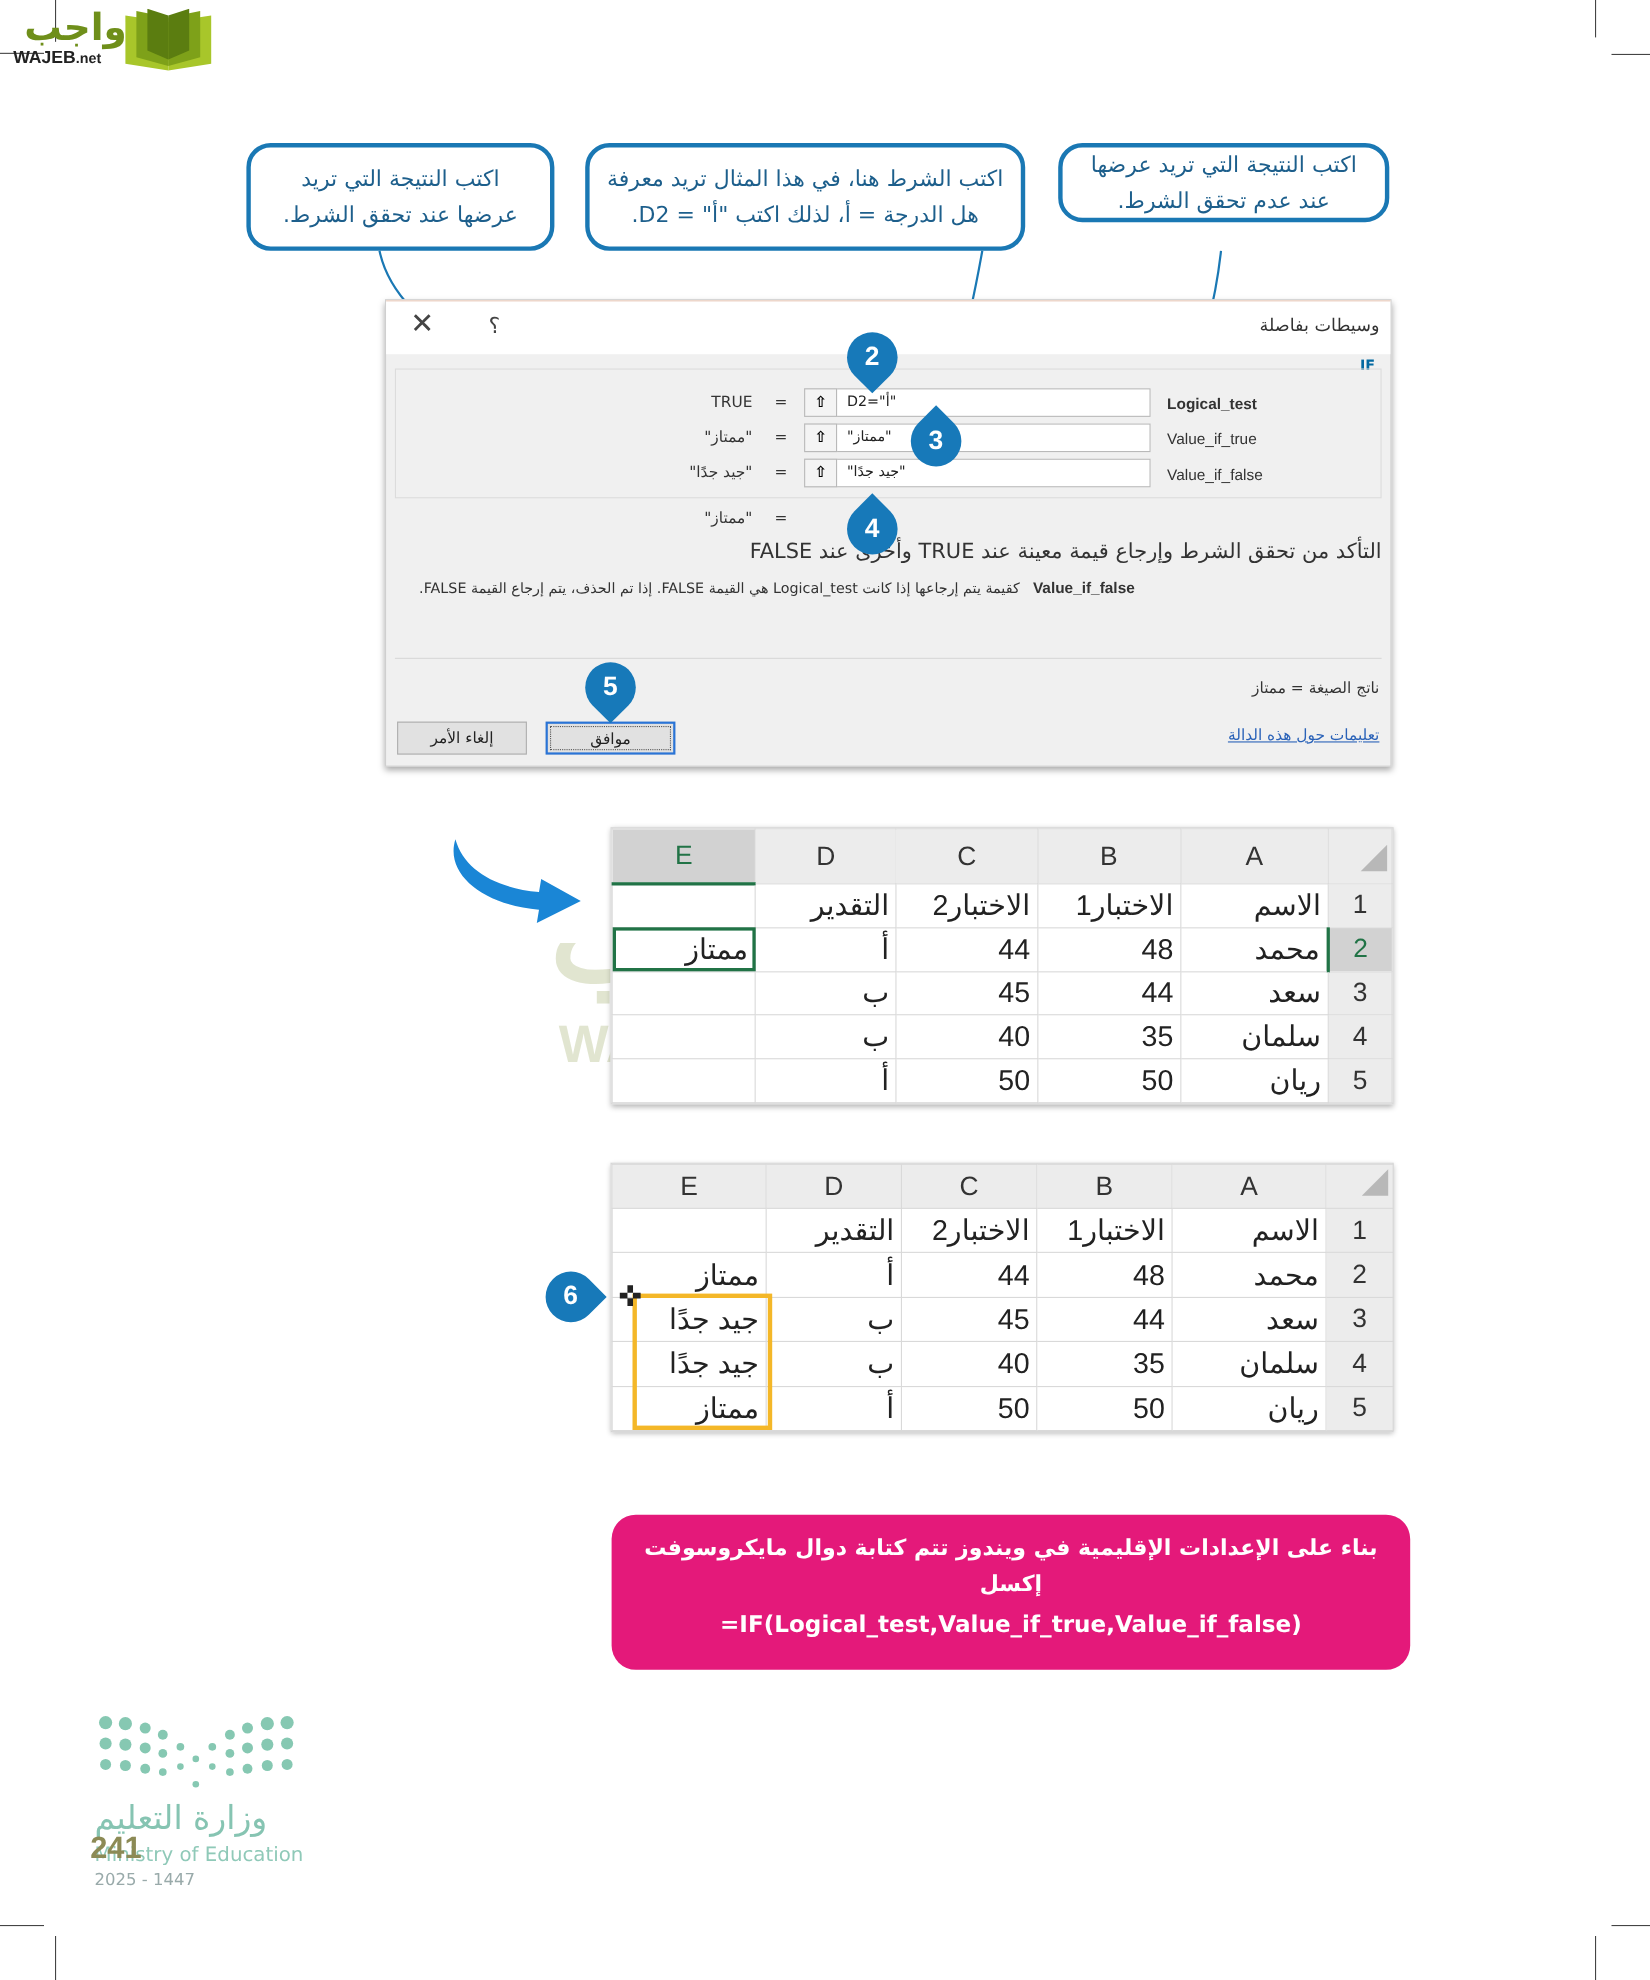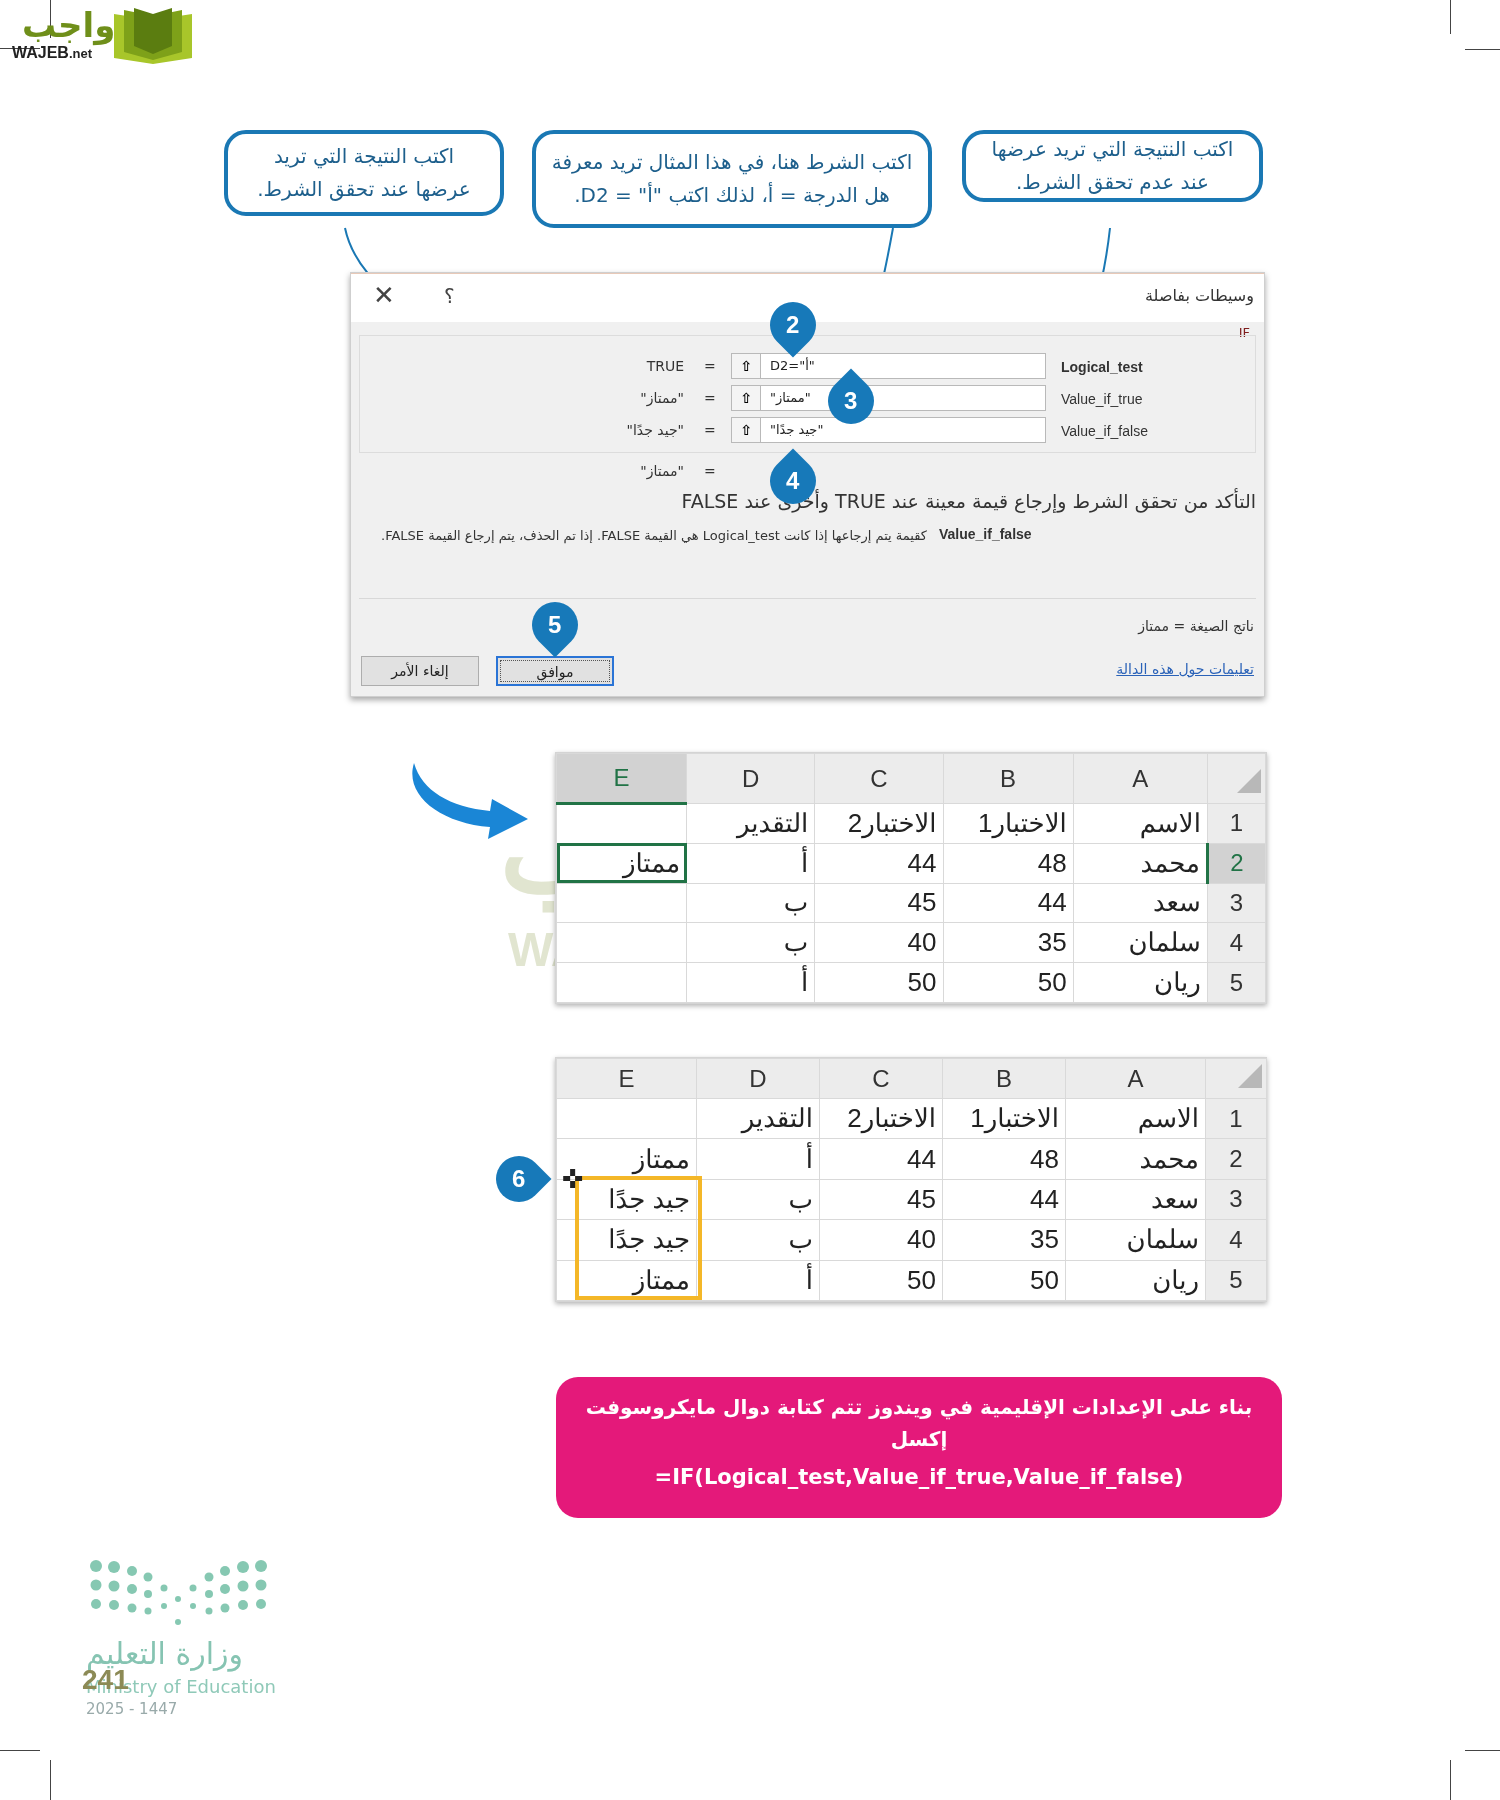--- a/index.html
+++ b/index.html
@@ -12,21 +12,21 @@
   .logo-en small { font-size:13px; font-weight:bold; }
   
   .callout { position:absolute; border:4px solid #1a78b4; border-radius:22px; background:#fff; color:#1d5f8c; font-size:20px; line-height:33px; text-align:center; direction:rtl; display:flex; flex-direction:column; justify-content:center; box-sizing:border-box; }
   
   .dialog { position:absolute; left:350px; top:272px; width:915px; height:425px; background:#f0f0f0; border:1px solid #cfcfcf; box-shadow:0 3px 6px rgba(0,0,0,0.35); box-sizing:border-box; direction:ltr; }
   .dlg-titlebar { position:absolute; left:0; top:0; width:100%; height:48px; background:#fff; border-top:1px solid #e8c9b8; }
   .dlg-title { position:absolute; right:10px; top:12px; font-size:16px; color:#333; direction:rtl; }
   .dlg-close { position:absolute; left:22px; top:6px; font-size:26px; color:#444; cursor:pointer; }
   .dlg-help { position:absolute; left:93px; top:10px; font-size:20px; color:#444; cursor:pointer; }
   .dlg-group { position:absolute; left:8px; top:62px; width:897px; height:118px; border:1px solid #dcdcdc; box-sizing:border-box; }
-  .fn-name { position:absolute; right:14px; top:52px; font-size:13px; color:#7f1d1d; font-weight:normal; }
+  .fn-name { position:absolute; right:14px; top:52px; font-size:13px; color:#0369a1; font-weight:bold; }
   .arg-row { position:absolute; left:0; width:100%; height:28px; }
   .arg-label { position:absolute; left:710px; top:6px; font-size:14px; color:#333; font-family:"Liberation Sans", sans-serif; }
   .arg-label.bold { font-weight:bold; }
   .arg-input { position:absolute; left:380px; top:0; width:315px; height:26px; background:#fff; border:1px solid #b9b9b9; box-sizing:border-box; font-size:13px; color:#222; padding-left:38px; line-height:24px; direction:ltr; }
   .arg-ref { position:absolute; left:380px; top:0; width:30px; height:26px; border:1px solid #b9b9b9; background:#f4f4f4; box-sizing:border-box; text-align:center; font-size:14px; line-height:24px; font-weight:bold; cursor:pointer; }
   .arg-eq { position:absolute; left:353px; top:5px; font-size:14px; color:#333; }
   .arg-val { position:absolute; right:580px; top:5px; font-size:14px; color:#333; white-space:nowrap; direction:ltr; }
   .dlg-result { position:absolute; right:580px; top:131px; font-size:14px; color:#333; direction:ltr; }
   .dlg-result-eq { position:absolute; left:353px; top:131px; font-size:14px; color:#333; }
   .dlg-desc { position:absolute; right:8px; top:155px; font-size:19px; color:#333; direction:rtl; white-space:nowrap; }
@@ -98,21 +98,21 @@
 
 <svg class="abs" style="left:0;top:0;" width="1500" height="720">
   <path d="M345 228 C 360 300, 470 360, 642 390" stroke="#1a78b4" stroke-width="2" fill="none"></path>
   <circle cx="643" cy="391" r="4" fill="#1a78b4"></circle>
   <path d="M893 228 C 880 300, 870 345, 842 368" stroke="#1a78b4" stroke-width="2" fill="none"></path>
   <circle cx="842" cy="368" r="4" fill="#1a78b4"></circle>
   <path d="M1110 228 C 1100 320, 1060 420, 1017 436" stroke="#1a78b4" stroke-width="2" fill="none"></path>
   <circle cx="1017" cy="436" r="4" fill="#1a78b4"></circle>
 </svg>
 
-<div class="callout" style="left:224px;top:130px;width:280px;height:86px;">
+<div class="callout" style="left:224px;top:130px;width:280px;height:98px;">
   <div>اكتب النتيجة التي تريد</div>
   <div>عرضها عند تحقق الشرط.</div>
 </div>
 <div class="callout" style="left:532px;top:130px;width:400px;height:98px;">
   <div>اكتب الشرط هنا، في هذا المثال تريد معرفة</div>
   <div>هل الدرجة = أ، لذلك اكتب "أ" = D2.</div>
 </div>
 <div class="callout" style="left:962px;top:130px;width:301px;height:72px;">
   <div>اكتب النتيجة التي تريد عرضها</div>
   <div>عند عدم تحقق الشرط.</div>

